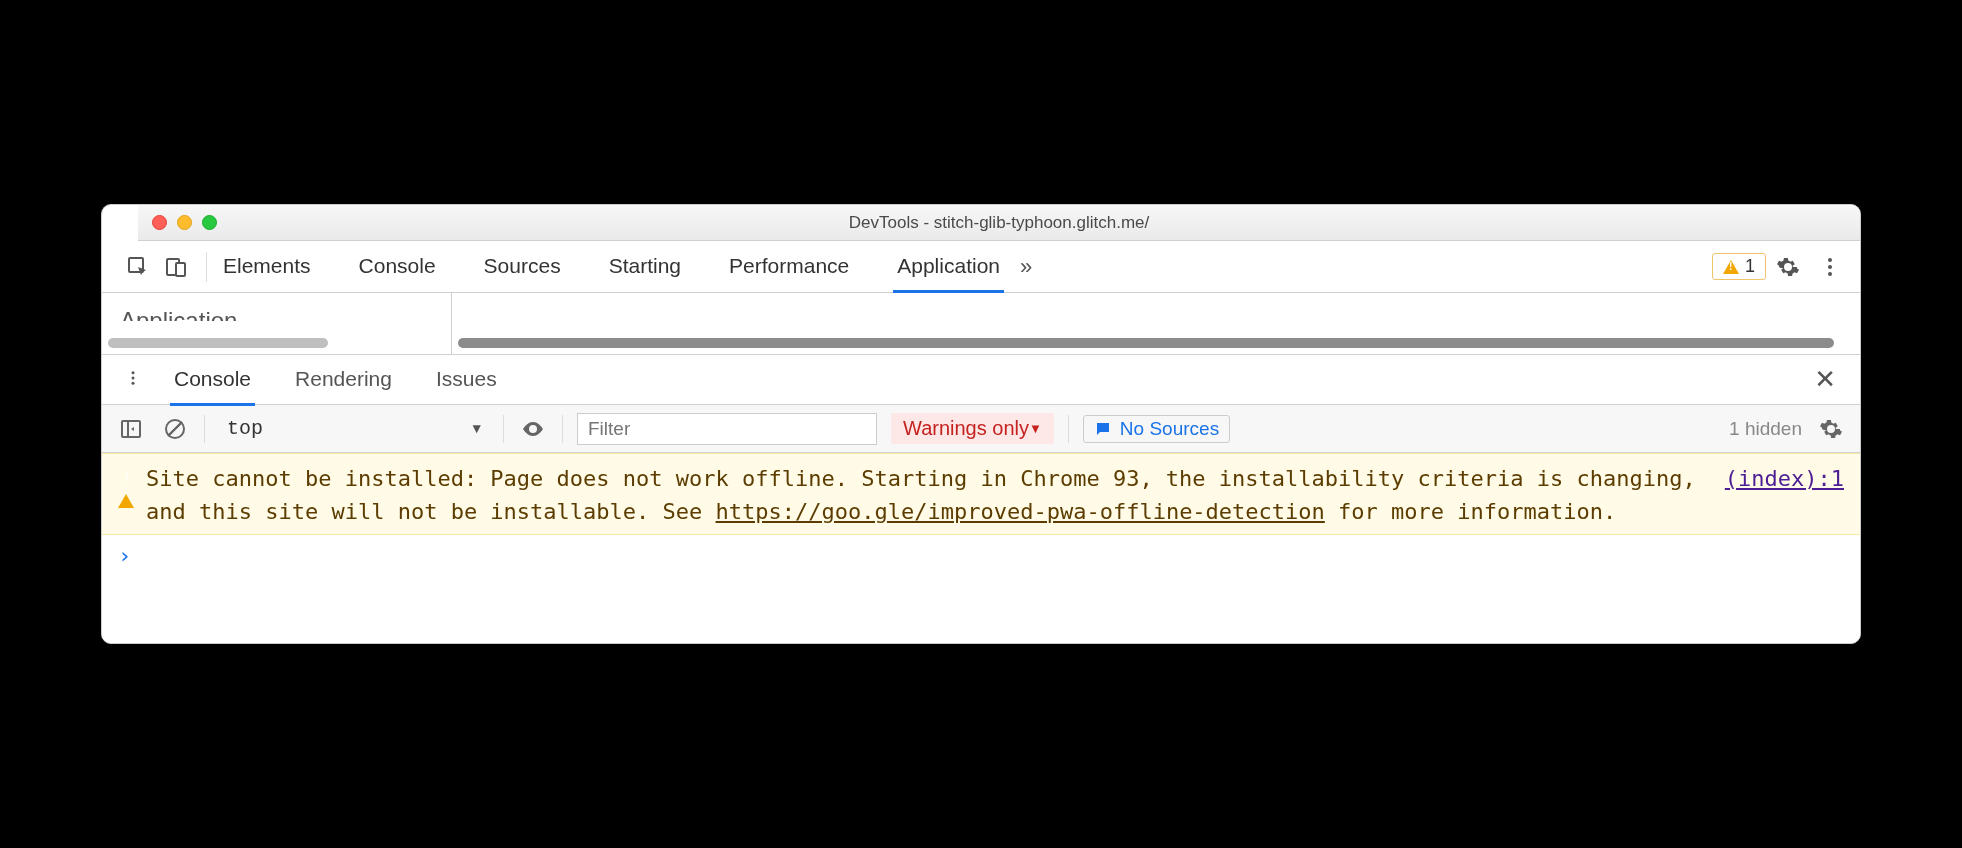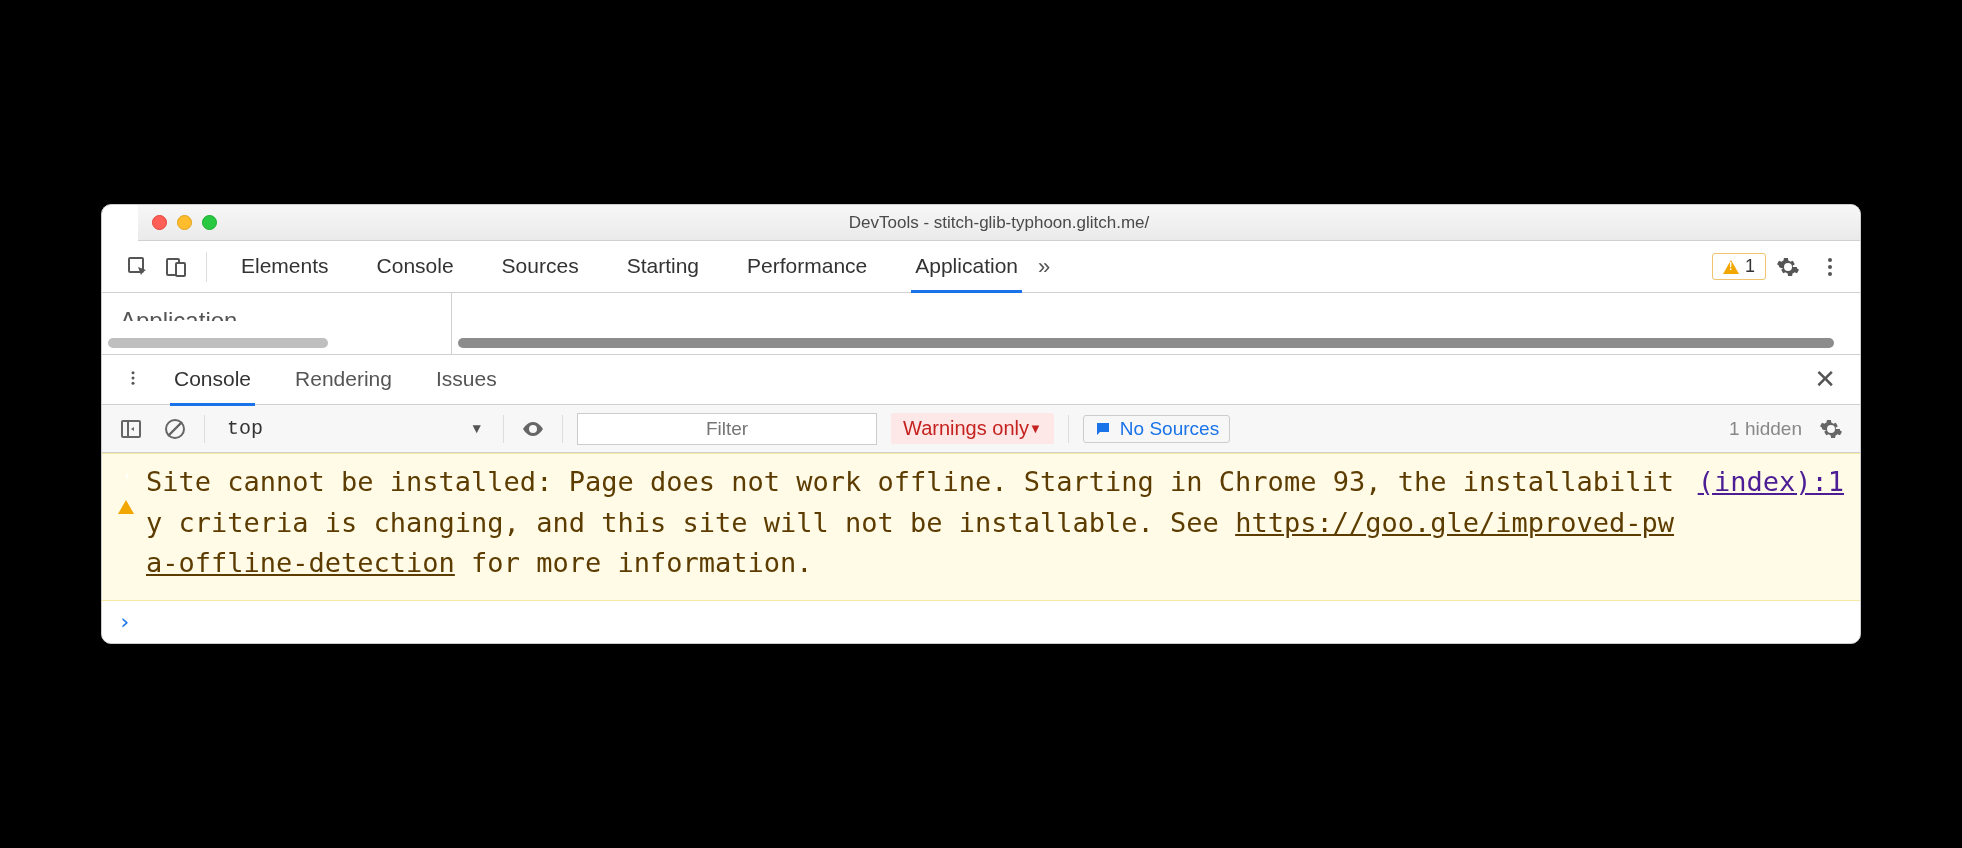--- a/index.html
+++ b/index.html
@@ -58,21 +58,21 @@
     color: #333;
   }
   .topbar .icon-btn {
     width: 36px; height: 36px;
     display: flex; align-items: center; justify-content: center;
     color: #555;
   }
   .divider-v {
     width: 1px; height: 30px; background: #ddd; margin: 0 10px;
   }
-  .tabs { display: flex; gap: 40px; margin-left: 18px; }
+  .tabs { display: flex; gap: 40px; }
   .tab { padding: 12px 4px; color: #333; cursor: pointer; }
   .tab.active { color: #333; border-bottom: 3px solid #1a73e8; margin-bottom: -2px; }
   .topbar .spacer { flex: 1; }
   .chevrons {
     font-size: 22px; color: #555; padding: 0 14px; cursor: pointer;
   }
   .issues-pill {
     border: 1px solid #f0c36d;
     background: #fff;
     border-radius: 3px;
@@ -166,21 +166,20 @@
   }
   .ctx-select .caret { color: #555; font-size: 14px; }
   .eye { font-size: 22px; color: #555; }
   .filter-input {
     width: 300px; height: 32px;
     border: 1px solid #ccc;
     background: #fff;
     padding: 0 10px;
     font-size: 19px;
     color: #999;
-    text-align: center;
   }
   .level-select {
     background: #fde7e7;
     color: #c5221f;
     padding: 4px 12px;
     display: flex; align-items: center; gap: 0;
     border-radius: 2px;
     cursor: pointer;
     font-size: 20px;
   }
@@ -199,23 +198,23 @@
   
   .cbody {
     background: #fff;
     min-height: 190px;
   }
   .warn-row {
     background: #fffbe6;
     border-top: 1px solid #f5e9a3;
     border-bottom: 1px solid #f5e9a3;
     display: flex;
-    padding: 8px 16px 16px 16px;
+    padding: 8px 16px 6px 16px;
     font-family: Menlo, Consolas, monospace;
-    font-size: 27px;
+    font-size: 22px;
     line-height: 1.5;
     color: #5c3c00;
   }
   .warn-row .wicon {
     flex: 0 0 28px;
     padding-top: 3px;
   }
   .warn-row .msg { flex: 1; word-break: break-all; }
   .warn-row .msg a { color: #5c3c00; text-decoration: underline; }
   .warn-row .src { margin-left: 20px; white-space: nowrap; }

